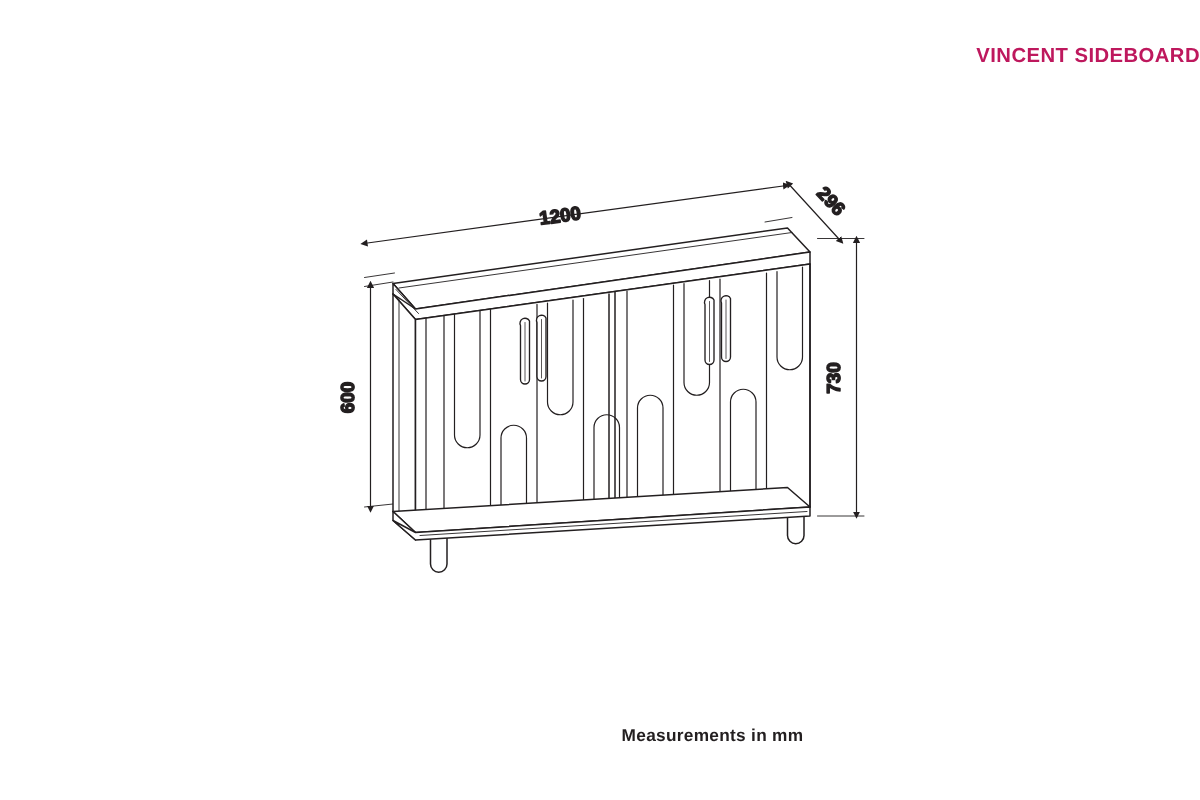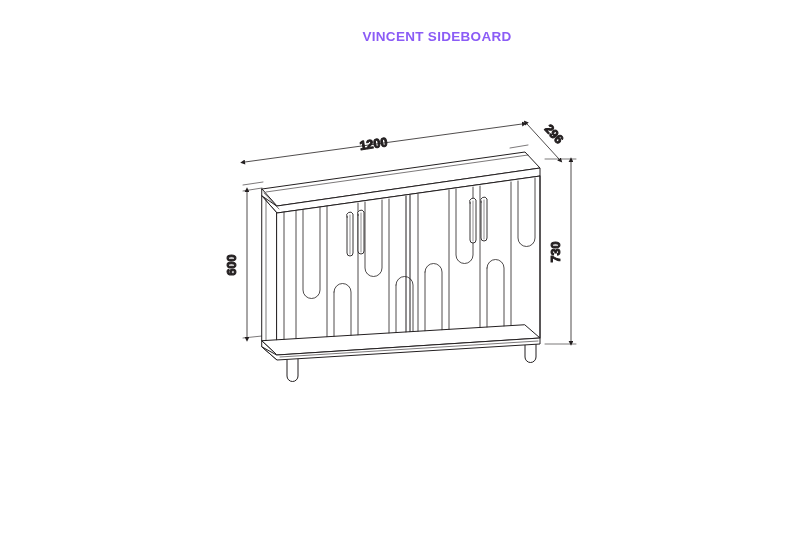--- a/index.html
+++ b/index.html
@@ -20,25 +20,25 @@
     top: 0;
     width: 800px;
     height: 533px;
     background: #ffffff;
   }
   .title {
     position: absolute;
     left: 0;
     top: 29px;
     width: 800px;
-    text-align: center;
+    text-align: right;
     font-size: 13.5px;
     font-weight: bold;
     letter-spacing: 0.3px;
-    color: #8b5cf6;
+    color: #be185d;
     padding-left: 74px;
     box-sizing: border-box;
   }
   .footnote {
     position: absolute;
     left: 0;
     top: 485px;
     width: 800px;
     text-align: center;
     font-size: 11.5px;
@@ -196,14 +196,15 @@
       <g>
         <polygon points="262,341 277,355 540,338 525,325" fill="#ffffff"></polygon>
         <polygon points="262,341 277,355 277,360 262,347" fill="#ffffff"></polygon>
         <polygon points="262,347 277,360 540,344 540,338 277,355" fill="#ffffff"></polygon>
         <line x1="280" y1="357" x2="538" y2="341" stroke-width="0.6"></line>
       </g>
 
     </g>
   </svg>
 
+  <div class="footnote">Measurements in mm</div>
 
 </div>
 
 </body></html>

